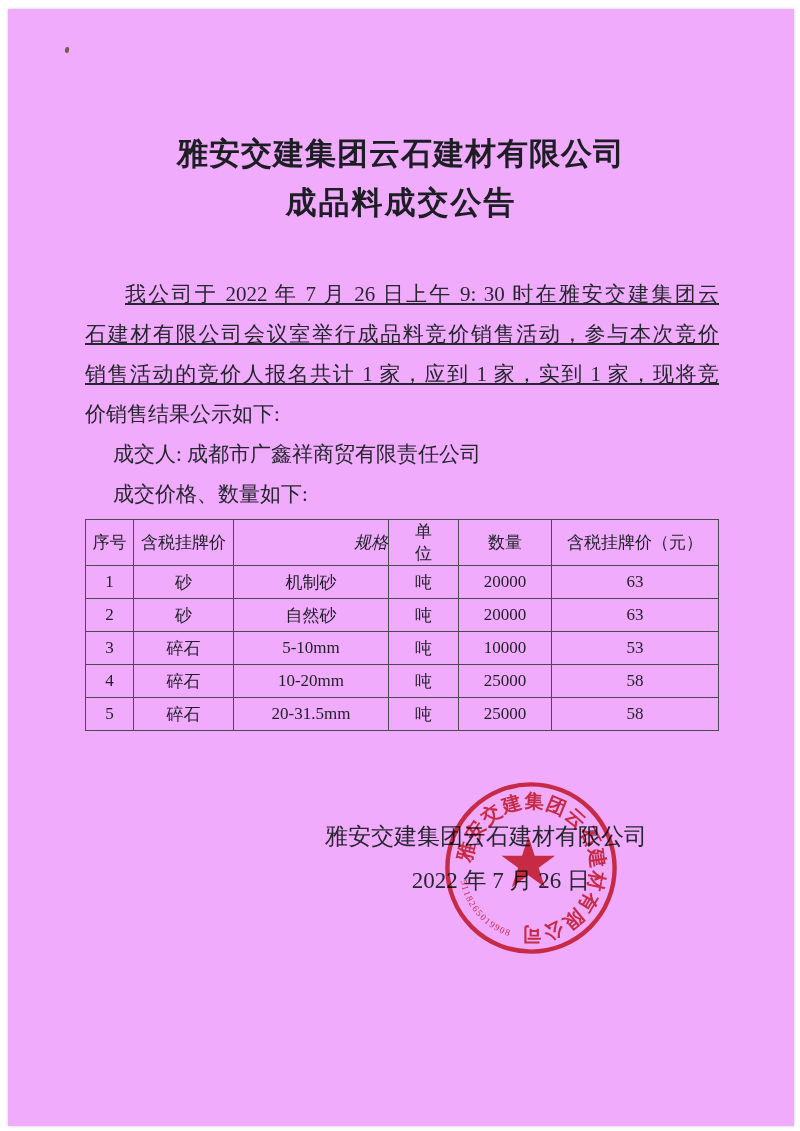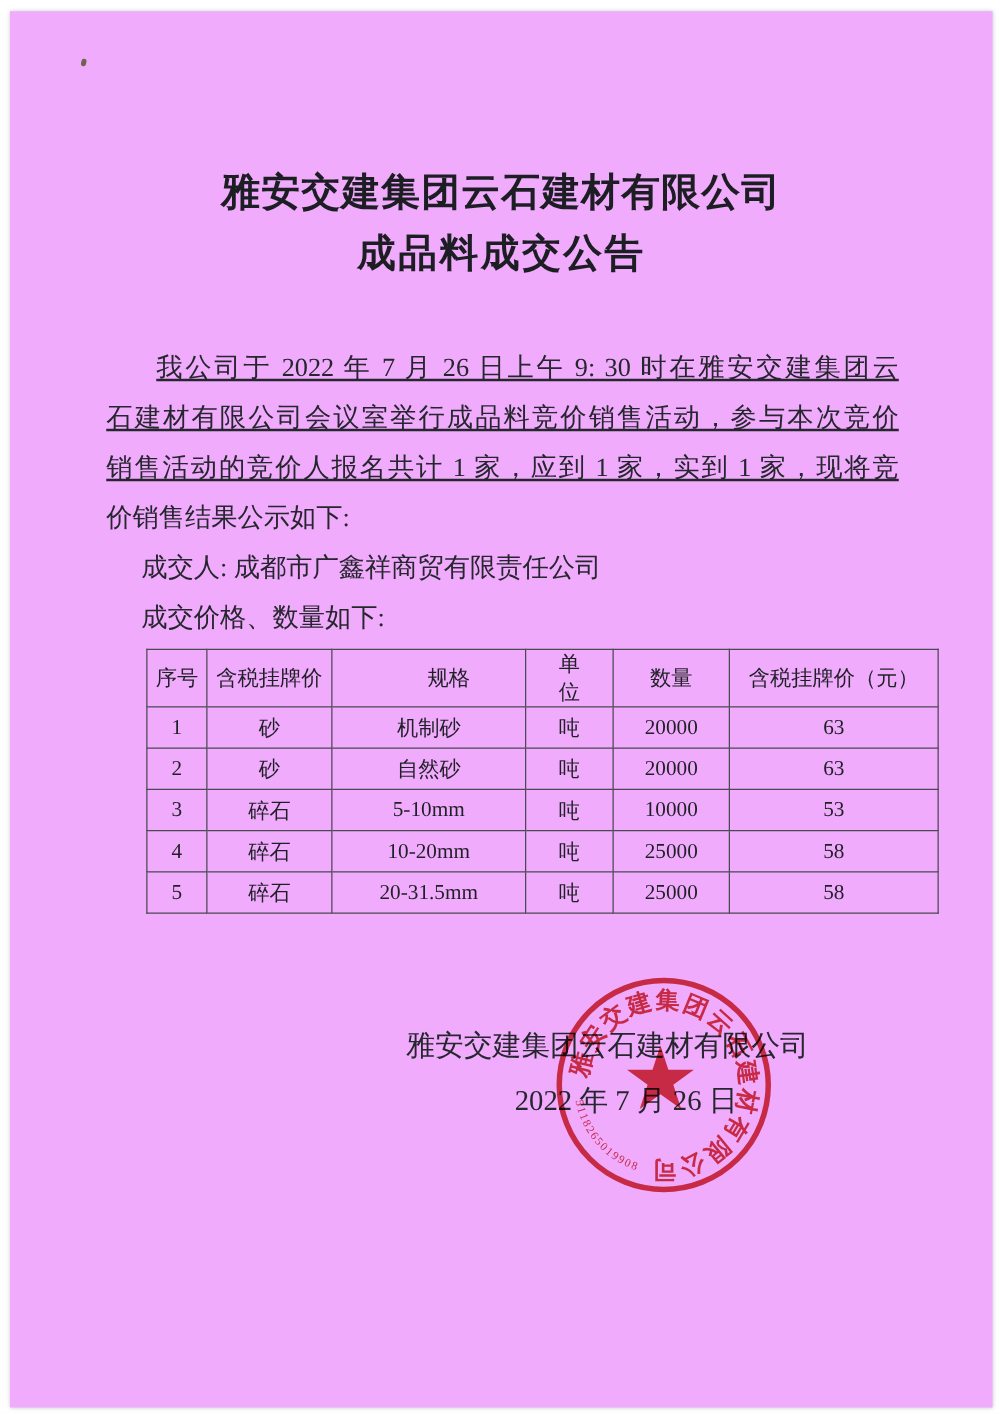--- a/index.html
+++ b/index.html
@@ -47,33 +47,33 @@
     text-justify: inter-character;
     text-decoration: underline;
   }
   .para-line.first { text-indent: 40px; }
   .para-line.indented { padding-left: 28px; }
   .price-table {
     position: absolute; left: 77px; top: 510px;
     width: 633px;
     border-collapse: collapse;
     table-layout: fixed;
-    font-size: 17px; color: #1f1f26; margin-left: 32px;
+    font-size: 17px; color: #1f1f26;
   }
   .price-table th, .price-table td {
     border: 1px solid #4a4a52;
     font-weight: normal;
     text-align: center;
     vertical-align: middle;
     padding: 0;
     overflow: hidden;
   }
   .price-table thead tr { height: 46px; }
   .price-table tbody tr { height: 33px; }
-  .price-table th.th-spec { text-align: center; padding-left: 32px; }
+  .price-table th.th-spec { text-align: right; padding-left: 32px; font-style: italic; }
   .unit-wrap {
     display: inline-block;
     width: 1.05em;
     line-height: 1.25;
     word-break: break-all;
     vertical-align: middle;
   }
   .sign-line {
     position: absolute; left: 0;
     width: 100%;

